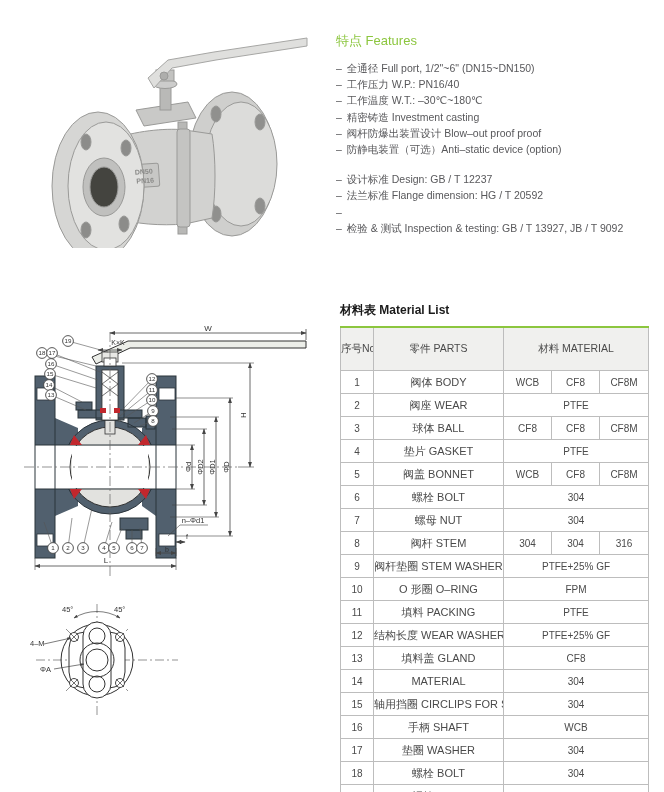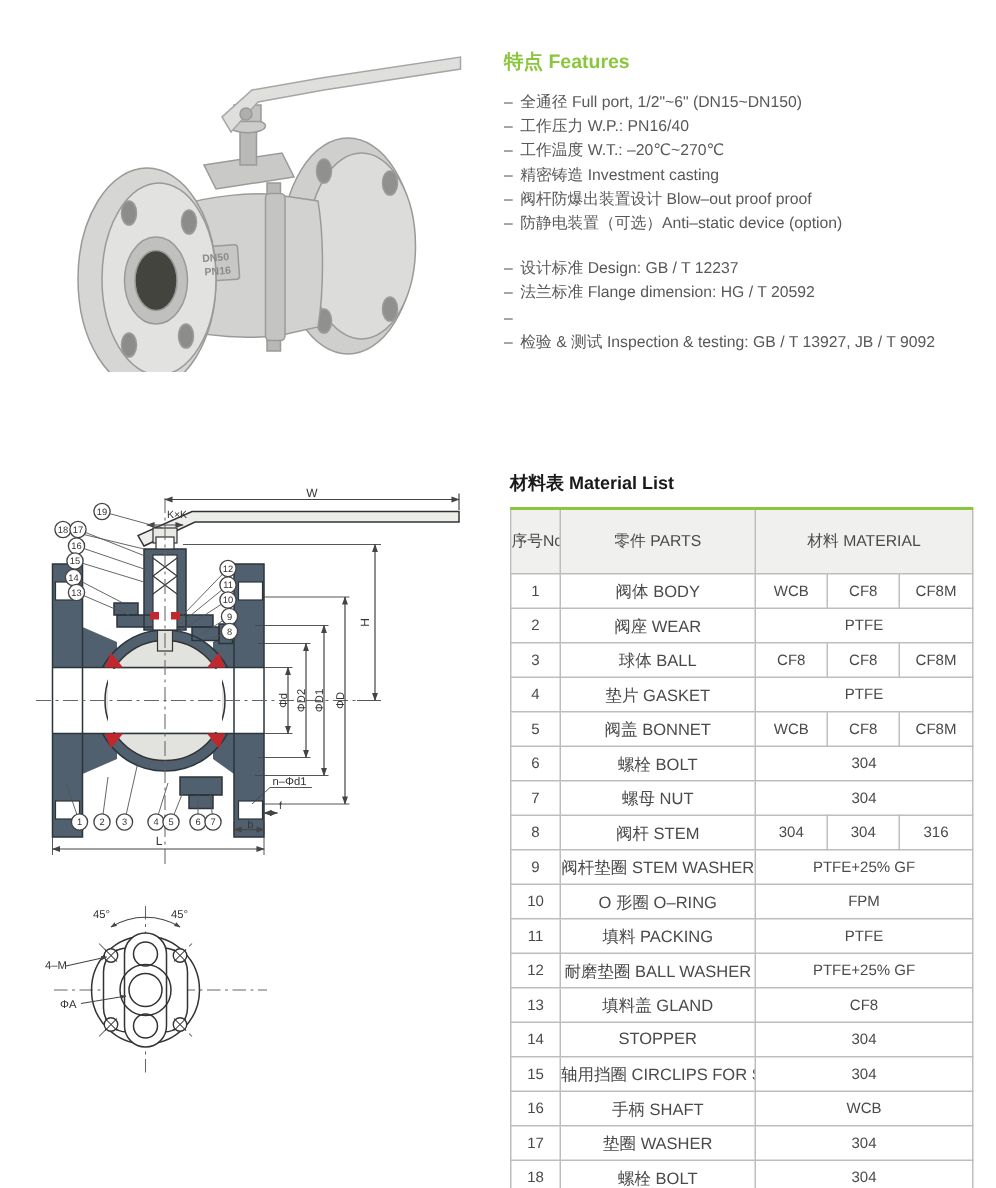--- a/index.html
+++ b/index.html
@@ -7,29 +7,29 @@
        font-family:"Liberation Sans","DejaVu Sans",sans-serif;color:#333;}
   .page{position:absolute;inset:0;background:#fff;}
 
   
   .photo{position:absolute;left:20px;top:18px;}
   .tech{position:absolute;left:22px;top:322px;}
   .flangeview{position:absolute;left:28px;top:598px;}
 
   
   .features{position:absolute;left:336px;top:32px;width:322px;}
-  .features h2{margin:0 0 10px;font-size:13px;font-weight:bold;color:#8cc63e;}
+  .features h2{margin:0 0 10px;font-size:13px;font-weight:normal;color:#8cc63e;}
   .features ul{list-style:none;margin:0;padding:0;font-size:10.5px;color:#58585b;}
   .features li{line-height:16.2px;display:flex;gap:5px;}
   .features .g2{margin-top:14px;}
   .dash{flex:0 0 auto;}
 
   
   .mat{position:absolute;left:340px;top:298px;width:308px;}
-  .mat h2{margin:16px 0 7px;font-size:12px;font-weight:bold;color:#1a1a1a;}
+  .mat h2{margin:4px 0 7px;font-size:12px;font-weight:bold;color:#1a1a1a;}
   table{border-collapse:collapse;width:308px;table-layout:fixed;
         border-top:2px solid #8cc63e;font-size:10px;color:#4a4a4a;}
   th,td{border:1px solid #bdbdbd;text-align:center;padding:0;height:22px;
         font-weight:normal;overflow:hidden;white-space:nowrap;}
   thead th{height:42px;background:#f0f0ee;font-size:10.5px;}
   td.c-part{font-size:11px;margin-left:29px;}
 </style>
 </head>
 <body>
 
@@ -80,21 +80,21 @@
         <li>
           <span class="dash">–</span>
           <span>全通径 Full port, 1/2"~6" (DN15~DN150)</span>
         </li>
         <li>
           <span class="dash">–</span>
           <span>工作压力 W.P.: PN16/40</span>
         </li>
         <li>
           <span class="dash">–</span>
-          <span>工作温度 W.T.: –20℃~270℃</span>
+          <span>工作温度 W.T.: –30℃~180℃</span>
         </li>
         <li>
           <span class="dash">–</span>
           <span>精密铸造 Investment casting</span>
         </li>
         <li>
           <span class="dash">–</span>
           <span>阀杆防爆出装置设计 Blow–out proof proof</span>
         </li>
         <li>
@@ -425,31 +425,31 @@
             <td class="c-part">O 形圈 O–RING</td>
             <td colspan="3">FPM</td>
           </tr>
           <tr>
             <td>11</td>
             <td class="c-part">填料 PACKING</td>
             <td colspan="3">PTFE</td>
           </tr>
           <tr>
             <td>12</td>
-            <td class="c-part">耐磨垫圈 BALL WASHER</td>
+            <td class="c-part">结构长度 WEAR WASHER</td>
             <td colspan="3">PTFE+25% GF</td>
           </tr>
           <tr>
             <td>13</td>
             <td class="c-part">填料盖 GLAND</td>
             <td colspan="3">CF8</td>
           </tr>
           <tr>
             <td>14</td>
-            <td class="c-part">STOPPER</td>
+            <td class="c-part">MATERIAL</td>
             <td colspan="3">304</td>
           </tr>
           <tr>
             <td>15</td>
             <td class="c-part">轴用挡圈 CIRCLIPS FOR SHAFT</td>
             <td colspan="3">304</td>
           </tr>
           <tr>
             <td>16</td>
             <td class="c-part">手柄 SHAFT</td>

